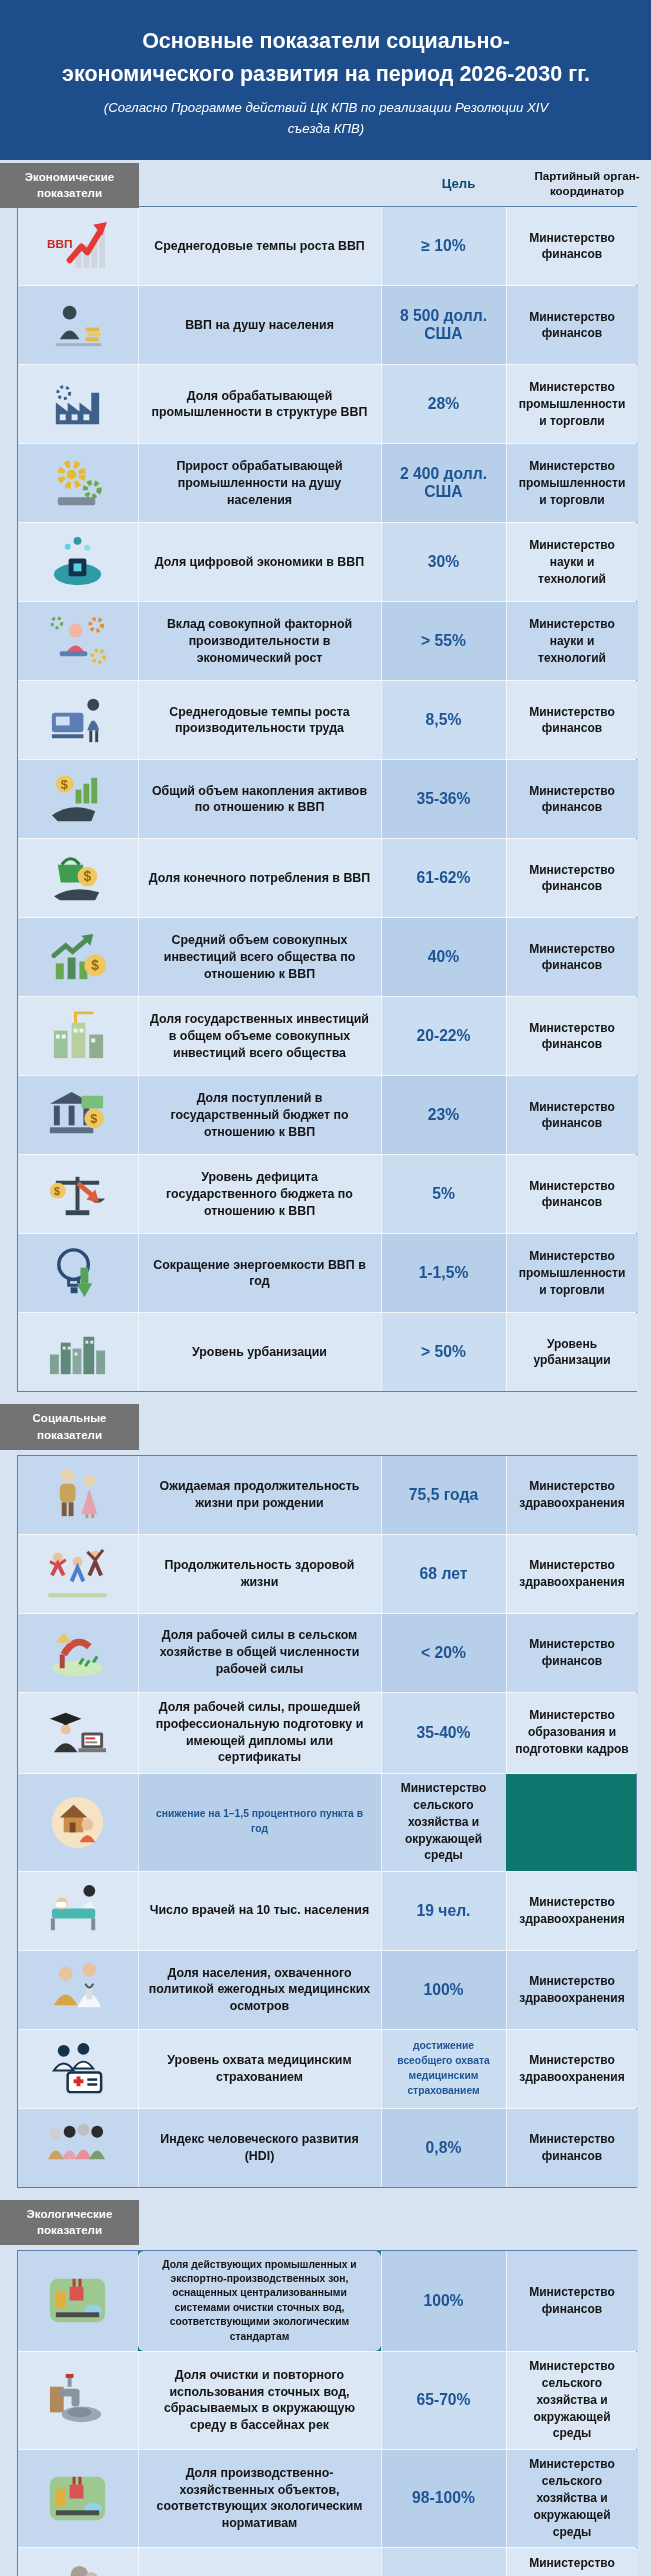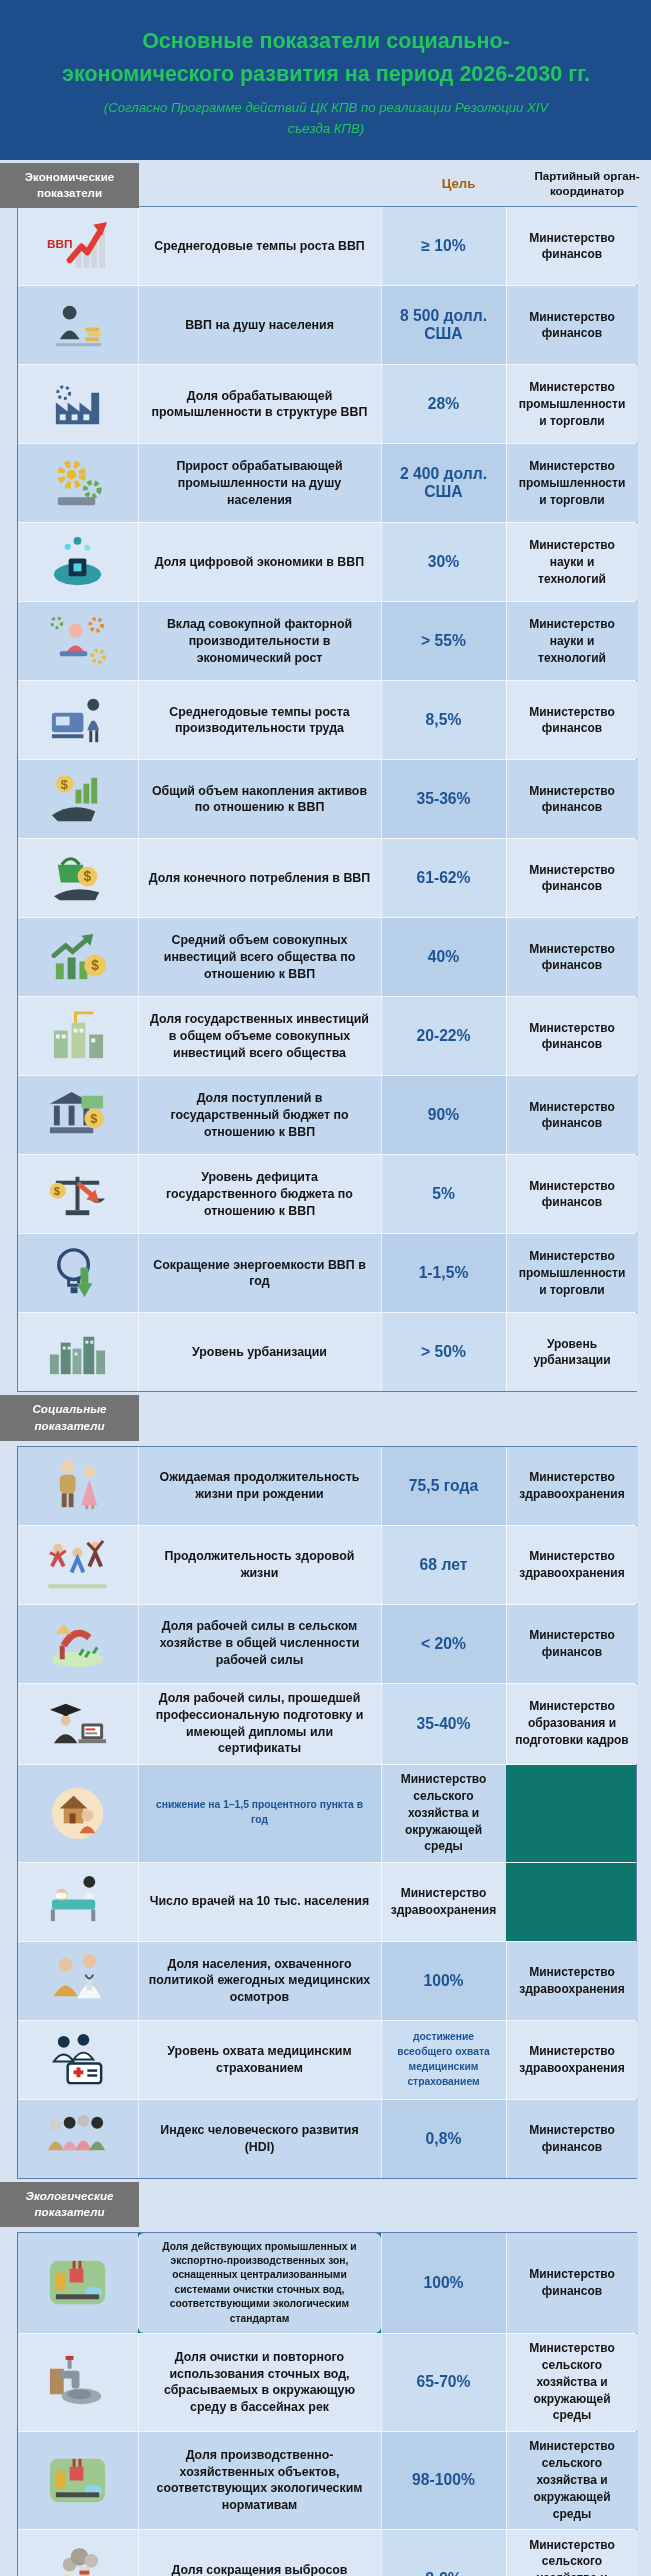--- a/index.html
+++ b/index.html
@@ -4,21 +4,21 @@
 <style>
   html { background:#eef2f8; }
   body {
     width: 652px; margin: 0 auto; padding: 0;
     background: #d8e3f2;
     font-family: "Liberation Sans", "DejaVu Sans", sans-serif;
     color: #141414;
   }
   
   .hero {
-    background: #1d4d8a; color: #22c55e; text-align: center;
+    background: #1d4d8a; color: #ffffff; text-align: center;
     padding: 25px 33px 21.5px 33px; min-height: 99px; box-sizing: border-box;
   }
   .hero h1 {
     margin: 0 auto; font-size: 21.5px; line-height: 1.55; font-weight: bold;
     max-width: 528px;
   }
   .hero p {
     margin: 5px auto 0 auto; font-size: 13.2px; font-style: italic;
     line-height: 1.6; max-width: 462px; font-weight: 500;
   }
@@ -26,28 +26,28 @@
   .colhead { position: relative; height: 46px; }
   .badge {
     background: #737373; color: #fff; font-weight: bold; font-size: 11.6px;
     line-height: 1.45; text-align: center; width: 139px; box-sizing: border-box;
     padding: 5.8px 8.3px; display: flex; align-items: center; justify-content: center;
   }
   .colhead .badge { position: absolute; left: 0; top: 2.5px; min-height: 41px; }
   .goal-label {
     position: absolute; left: 396px; width: 125px; top: 0; height: 46px;
     display: flex; align-items: center; justify-content: center;
-    color: #a16207; font-weight: bold; font-size: 13.2px;
+    color: #0c4a6e; font-weight: bold; font-size: 13.2px;
   }
   .coord-label {
     position: absolute; left: 521px; width: 132px; top: 0; height: 46px;
     display: flex; align-items: center; justify-content: center; text-align: center;
     color: #111; font-weight: bold; font-size: 11.6px; line-height: 1.35;
   }
-  .standalone-badge { margin: 3px 0 5px 0; min-height: 43px; font-style: italic; }
+  .standalone-badge { margin: 12px 0 5px 0; min-height: 43px; }
   
   .table {
     margin: 0 15px 0 16.5px; width: 620px; box-sizing: border-box;
     border: 1.7px solid #5b80ad; background: #0f766e;
   }
   .row {
     display: grid; grid-template-columns: 120px 243px 125px 132px;
     min-height: 78px;
   }
   .row + .row { border-top: 1.7px solid #f3f7fc; }
@@ -262,21 +262,21 @@
               <rect x="8" y="22" width="6" height="20" fill="#44536a"></rect>
               <rect x="23" y="22" width="6" height="20" fill="#44536a"></rect>
               <rect x="38" y="22" width="6" height="20" fill="#44536a"></rect>
               <rect x="4" y="44" width="44" height="6" fill="#5a6b84"></rect>
               <rect x="36" y="12" width="22" height="13" rx="2" fill="#7cbf7c"></rect>
               <circle cx="49" cy="35" r="10" fill="#f0c75e"></circle>
               <text x="45" y="40" font-size="13" font-weight="bold" fill="#8a6a12">$</text>
             </svg></span>
         </div>
         <div class="cell name-cell">Доля поступлений в государственный бюджет по отношению к ВВП</div>
-        <div class="cell target-cell">90%</div>
+        <div class="cell target-cell">23%</div>
         <div class="cell ministry-cell">Министерство финансов</div>
       </div>
       <div class="row light">
         <div class="cell icon-cell">
           <span class="icon"><svg viewBox="0 0 64 64">
               <rect x="30" y="14" width="4" height="34" fill="#37474f"></rect>
               <rect x="20" y="48" width="24" height="5" fill="#37474f"></rect>
               <path d="M10 20 H54" stroke="#37474f" stroke-width="4"></path>
               <path d="M4 30 q8 9 16 0 Z" fill="#37474f"></path>
               <path d="M44 36 q8 9 16 0 Z" fill="#37474f"></path>
@@ -413,20 +413,21 @@
               <circle cx="44" cy="12" r="6" fill="#2b2b2b"></circle>
               <path d="M38 30 Q44 16 50 30 Z" fill="#eef3f8"></path>
               <rect x="6" y="30" width="44" height="10" rx="3" fill="#49b8b0"></rect>
               <circle cx="16" cy="25" r="6" fill="#e8c39e"></circle>
               <rect x="10" y="23" width="11" height="6" rx="3" fill="#ffffff"></rect>
               <rect x="5" y="40" width="4" height="12" fill="#7d8a99"></rect>
               <rect x="46" y="40" width="4" height="12" fill="#7d8a99"></rect>
             </svg></span>
         </div>
         <div class="cell name-cell">Число врачей на 10 тыс. населения</div>
+        <div class="cell target-cell">19 чел.</div>
         <div class="cell ministry-cell">Министерство здравоохранения</div>
       </div>
       <div class="row dark">
         <div class="cell icon-cell">
           <span class="icon"><svg viewBox="0 0 64 64">
               <circle cx="20" cy="16" r="7" fill="#e8c39e"></circle>
               <path d="M8 48 Q20 26 32 48 Z" fill="#d9a441"></path>
               <circle cx="44" cy="12" r="7" fill="#e8c39e"></circle>
               <path d="M32 50 Q44 22 56 50 Z" fill="#f4f7fa"></path>
               <rect x="41" y="30" width="6" height="12" fill="#d9dee4"></rect>

